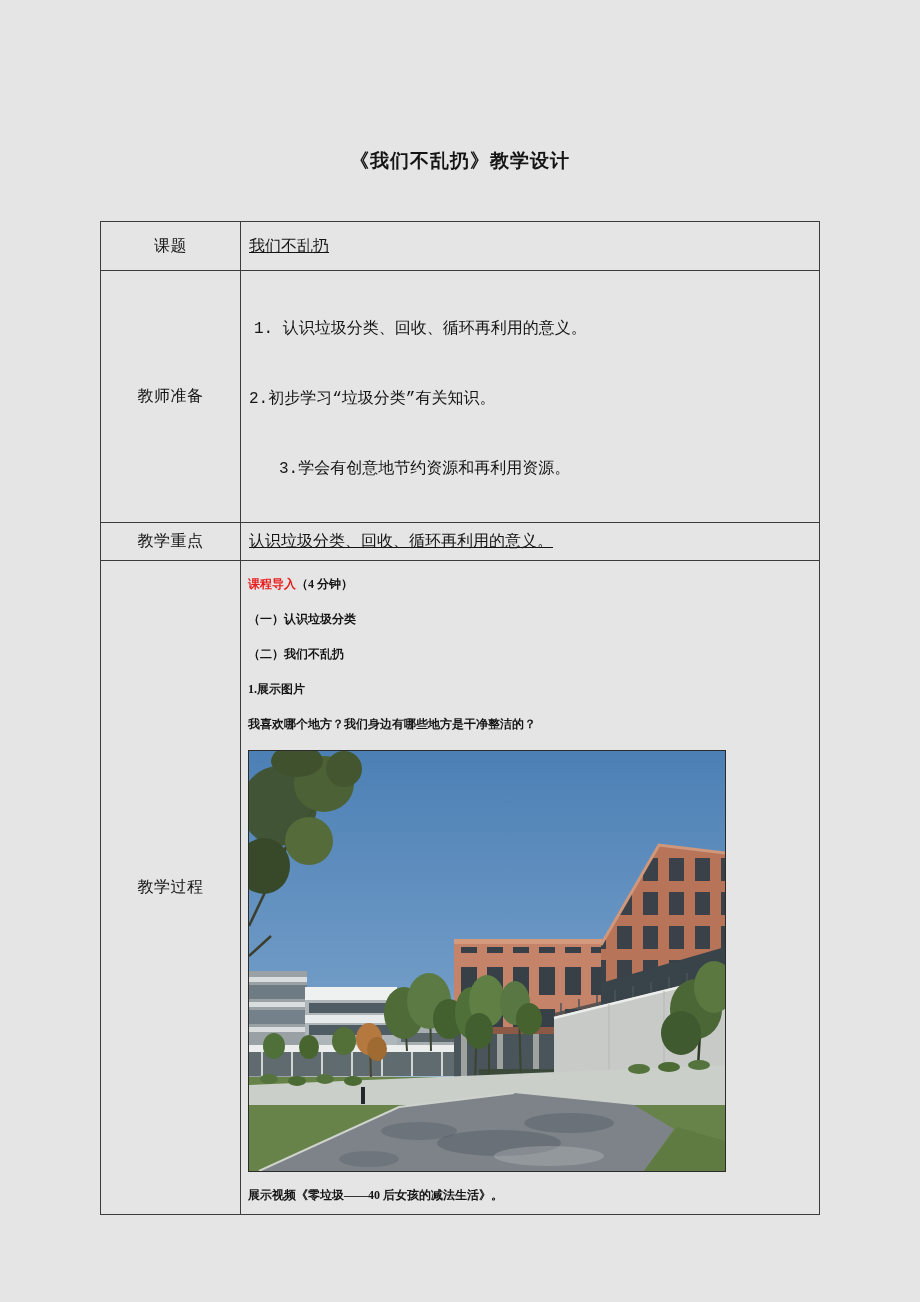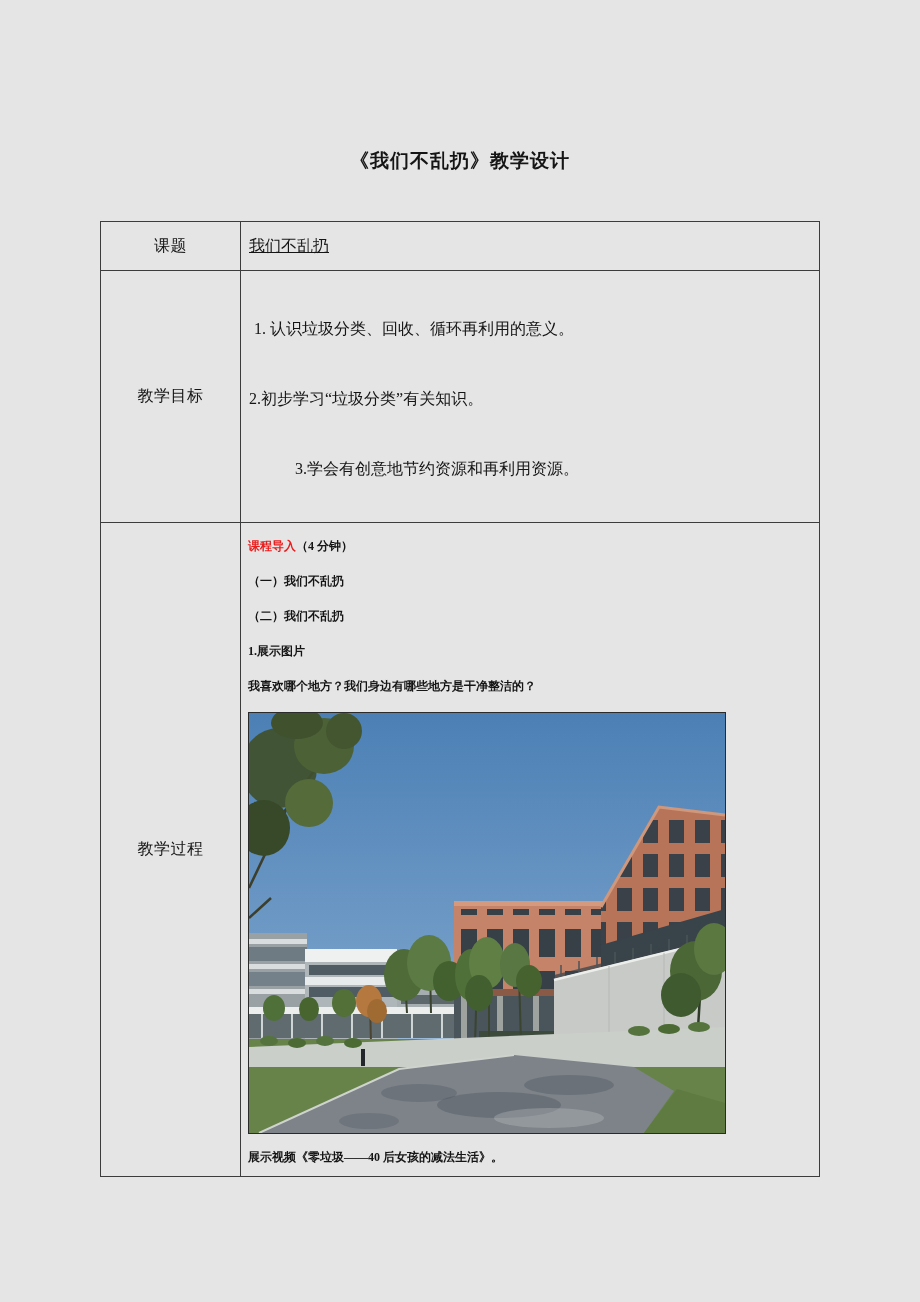--- a/index.html
+++ b/index.html
@@ -40,23 +40,23 @@
     font-weight: normal;
     letter-spacing: 0.5px;
   }
   td.content-cell {
     padding: 3px 8px;
     vertical-align: middle;
     white-space: pre-wrap;
     text-decoration: underline;
   }
   td.goals-cell { vertical-align: top; padding: 5px 8px 0 8px; white-space: pre-wrap; }
-  .goal-line { line-height: 34px; }
+  .goal-line { line-height: 34px; font-family: Liberation Mono, monospace; }
   .goal-line.g1 { margin-left: 5px; }
-  .goal-line.g3 { margin-left: 46px; }
+  .goal-line.g3 { margin-left: 30px; }
   td.process-cell {
     vertical-align: top;
     padding: 6px 7px 0 7px;
   }
   .proc-line {
     line-height: 35px;
     font-weight: bold;
     font-size: 12px;
     white-space: pre-wrap;
   }
@@ -82,36 +82,40 @@
         <col style="width:579px">
       </colgroup>
 
     <tbody>
         <tr style="height:49px">
       <td class="label-cell">课题</td>
       <td class="content-cell">我们不乱扔</td>
     </tr>
 
     <tr style="height:109px">
-      <td class="label-cell">教学目标</td>
+      <td class="label-cell">教师准备</td>
       <td class="goals-cell">
         <div class="goal-line g1">1. 认识垃圾分类、回收、循环再利用的意义。</div>
         <div class="goal-line g2">2.初步学习“垃圾分类”有关知识。</div>
         <div class="goal-line g3">3.学会有创意地节约资源和再利用资源。</div>
       </td>
     </tr>
 
+    <tr style="height:38px">
+      <td class="label-cell">教学重点</td>
+      <td class="content-cell">认识垃圾分类、回收、循环再利用的意义。</td>
+    </tr>
 
 
 
     <tr style="height:654px">
       <td class="label-cell">教学过程</td>
       <td class="process-cell">
         <div class="proc-line"><span class="intro-red">课程导入</span><span>（4 分钟）</span></div>
-        <div class="proc-line">（一）我们不乱扔</div>
+        <div class="proc-line">（一）认识垃圾分类</div>
         <div class="proc-line">（二）我们不乱扔</div>
         <div class="proc-line">1.展示图片</div>
         <div class="proc-line">我喜欢哪个地方？我们身边有哪些地方是干净整洁的？</div>
 
         <svg class="campus-photo" viewBox="0 0 476 420" xmlns="http://www.w3.org/2000/svg" preserveAspectRatio="none">
           <defs>
             <linearGradient id="skyGrad" x1="0" y1="0" x2="0" y2="1">
               <stop offset="0" stop-color="#4c80b5"></stop>
               <stop offset="0.55" stop-color="#6f9ac6"></stop>
               <stop offset="0.85" stop-color="#a9c4de"></stop>

